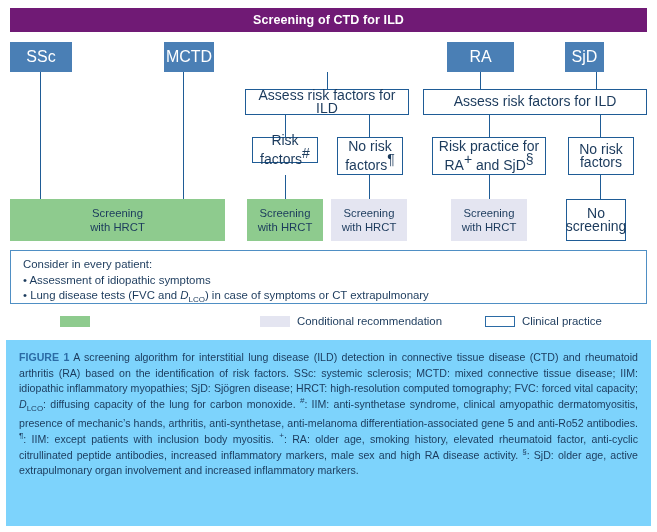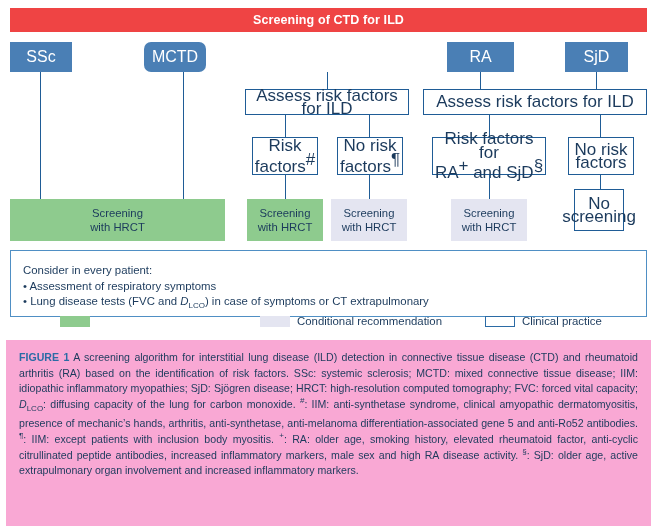--- a/index.html
+++ b/index.html
@@ -21,21 +21,21 @@
     height: 532px;
   }
 
   
   .header-bar {
     position: absolute;
     left: 10px;
     top: 8px;
     width: 637px;
     height: 24px;
-    background: #ef4444;
+    background: #701a75;
     display: flex;
     align-items: center;
     justify-content: center;
   }
   .header-bar .title {
     color: #ffffff;
     font-size: 12.5px;
     font-weight: bold;
     letter-spacing: 0.1px;
   }
@@ -59,21 +59,21 @@
     position: absolute;
     background: #ffffff;
     border: 1.3px solid #1f5c96;
     display: flex;
     align-items: center;
     justify-content: center;
     text-align: center;
     box-sizing: border-box;
   }
   .wbox span {
-    font-size: 17px;
+    font-size: 14px;
     color: #1b3a5c;
     line-height: 13.5px;
   }
 
   
   .fbox {
     position: absolute;
     display: flex;
     align-items: center;
     justify-content: center;
@@ -94,25 +94,25 @@
     width: 1.4px;
     background: #1f5c96;
   }
 
   
   .consider-box {
     position: absolute;
     left: 10px;
     top: 250px;
     width: 637px;
-    height: 67px;
+    height: 54px;
     border: 1.3px solid #4f8fc4;
     background: #ffffff;
     box-sizing: border-box;
-    padding: 12px 0 0 12px;
+    padding: 6px 0 0 12px;
   }
   .consider-box .line {
     font-size: 11.4px;
     color: #1b3a5c;
     line-height: 15.5px;
     white-space: nowrap;
   }
   .consider-box .line.hdr { letter-spacing: 0; }
   .sub { font-size: 8px; vertical-align: sub; }
   .ital { font-style: italic; }
@@ -149,21 +149,21 @@
     white-space: nowrap;
   }
 
   
   .caption {
     position: absolute;
     left: 6px;
     top: 340px;
     width: 645px;
     height: 186px;
-    background: #f9a8d4;
+    background: #7dd3fc;
     box-sizing: border-box;
     padding: 10px 13px 8px 13px;
   }
   .caption p {
     margin: 0;
     font-size: 10.6px;
     line-height: 15.6px;
     color: #1b3a5c;
     text-align: justify;
   }
@@ -182,27 +182,27 @@
 
 <div id="root">
 
   <div class="header-bar">
     <span class="title">Screening of CTD for ILD</span>
   </div>
 
   <div class="disease-box" style="left:10px;  top:42px; width:62px;">
     <span>SSc</span>
   </div>
-  <div class="disease-box" style="left:144px; top:42px; width:62px;border-radius:7px;">
+  <div class="disease-box" style="left:164px; top:42px; width:50px;">
     <span>MCTD</span>
   </div>
   <div class="disease-box" style="left:447px; top:42px; width:67px;">
     <span>RA</span>
   </div>
-  <div class="disease-box" style="left:565px; top:42px; width:63px;">
+  <div class="disease-box" style="left:565px; top:42px; width:39px;">
     <span>SjD</span>
   </div>
 
   <div class="vline" style="left:40px;  top:72px; height:127px;"></div>
   <div class="vline" style="left:183px; top:72px; height:127px;"></div>
   <div class="vline" style="left:327px; top:72px; height:18px;"></div>
   <div class="vline" style="left:480px; top:72px; height:18px;"></div>
   <div class="vline" style="left:596px; top:72px; height:18px;"></div>
 
   <div class="wbox" style="left:245px; top:89px; width:164px; height:26px;">
@@ -210,30 +210,30 @@
   </div>
   <div class="wbox" style="left:423px; top:89px; width:224px; height:26px;">
     <span>Assess risk factors for ILD</span>
   </div>
 
   <div class="vline" style="left:285px; top:115px; height:22px;"></div>
   <div class="vline" style="left:369px; top:115px; height:22px;"></div>
   <div class="vline" style="left:489px; top:115px; height:22px;"></div>
   <div class="vline" style="left:600px; top:115px; height:22px;"></div>
 
-  <div class="wbox" style="left:252px; top:137px; width:66px; height:38px;">
+  <div class="wbox" style="left:252px; top:137px; width:66px; height:26px;">
     <span><span>Risk</span><br><span>factors</span><span class="sup">#</span></span>
   </div>
 
   <div class="wbox" style="left:337px; top:137px; width:66px; height:38px;">
     <span><span>No risk</span><br><span>factors</span><span class="sup">¶</span></span>
   </div>
 
   <div class="wbox" style="left:432px; top:137px; width:114px; height:38px;">
-    <span><span>Risk factors for</span><br><span>RA</span><span class="sup">+</span><span> and SjD</span><span class="sup">§</span></span>
+    <span><span>Risk practice for</span><br><span>RA</span><span class="sup">+</span><span> and SjD</span><span class="sup">§</span></span>
   </div>
 
   <div class="wbox" style="left:568px; top:137px; width:66px; height:38px;">
     <span><span>No risk</span><br><span>factors</span></span>
   </div>
 
   <div class="vline" style="left:285px; top:175px; height:24px;"></div>
   <div class="vline" style="left:369px; top:175px; height:24px;"></div>
   <div class="vline" style="left:489px; top:175px; height:24px;"></div>
   <div class="vline" style="left:600px; top:175px; height:24px;"></div>
@@ -247,27 +247,27 @@
   </div>
 
   <div class="fbox lav" style="left:331px; top:199px; width:76px; height:42px;">
     <span><span>Screening</span><br><span>with HRCT</span></span>
   </div>
 
   <div class="fbox lav" style="left:451px; top:199px; width:76px; height:42px;">
     <span><span>Screening</span><br><span>with HRCT</span></span>
   </div>
 
-  <div class="wbox" style="left:566px; top:189px; width:50px; height:42px;margin-left:8px;">
+  <div class="wbox" style="left:566px; top:199px; width:60px; height:42px;">
     <span><span>No</span><br><span>screening</span></span>
   </div>
 
   <div class="consider-box">
     <div class="line hdr">Consider in every patient:</div>
-    <div class="line">• Assessment of respiratory symptoms</div>
+    <div class="line">• Assessment of idiopathic symptoms</div>
     <div class="line"><span>• Lung disease tests (FVC and </span><span class="ital">D</span><span class="sub">LCO</span><span>) in case of symptoms or CT extrapulmonary</span></div>
   </div>
 
   <div class="legend">
     <div class="legend-item" style="left:50px;">
       <span class="swatch green"></span>
     </div>
     <div class="legend-item" style="left:250px;">
       <span class="swatch lav"></span>
       <span>Conditional recommendation</span>

